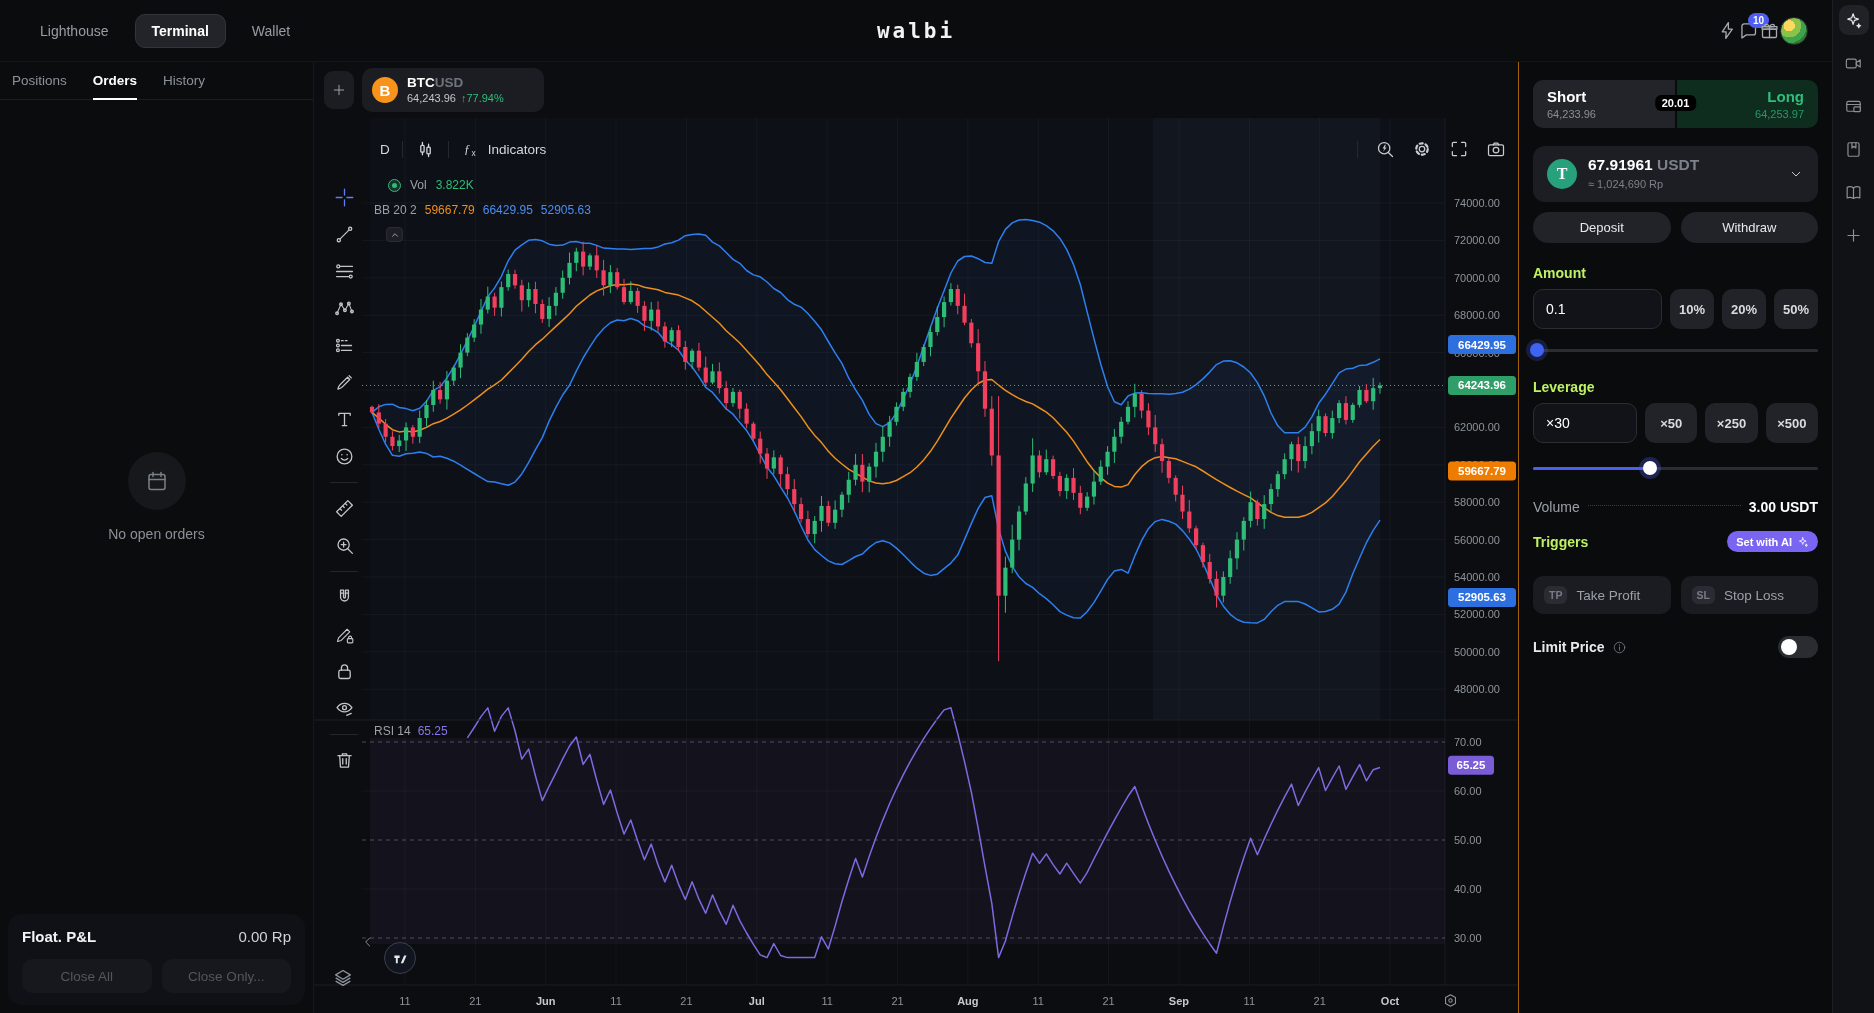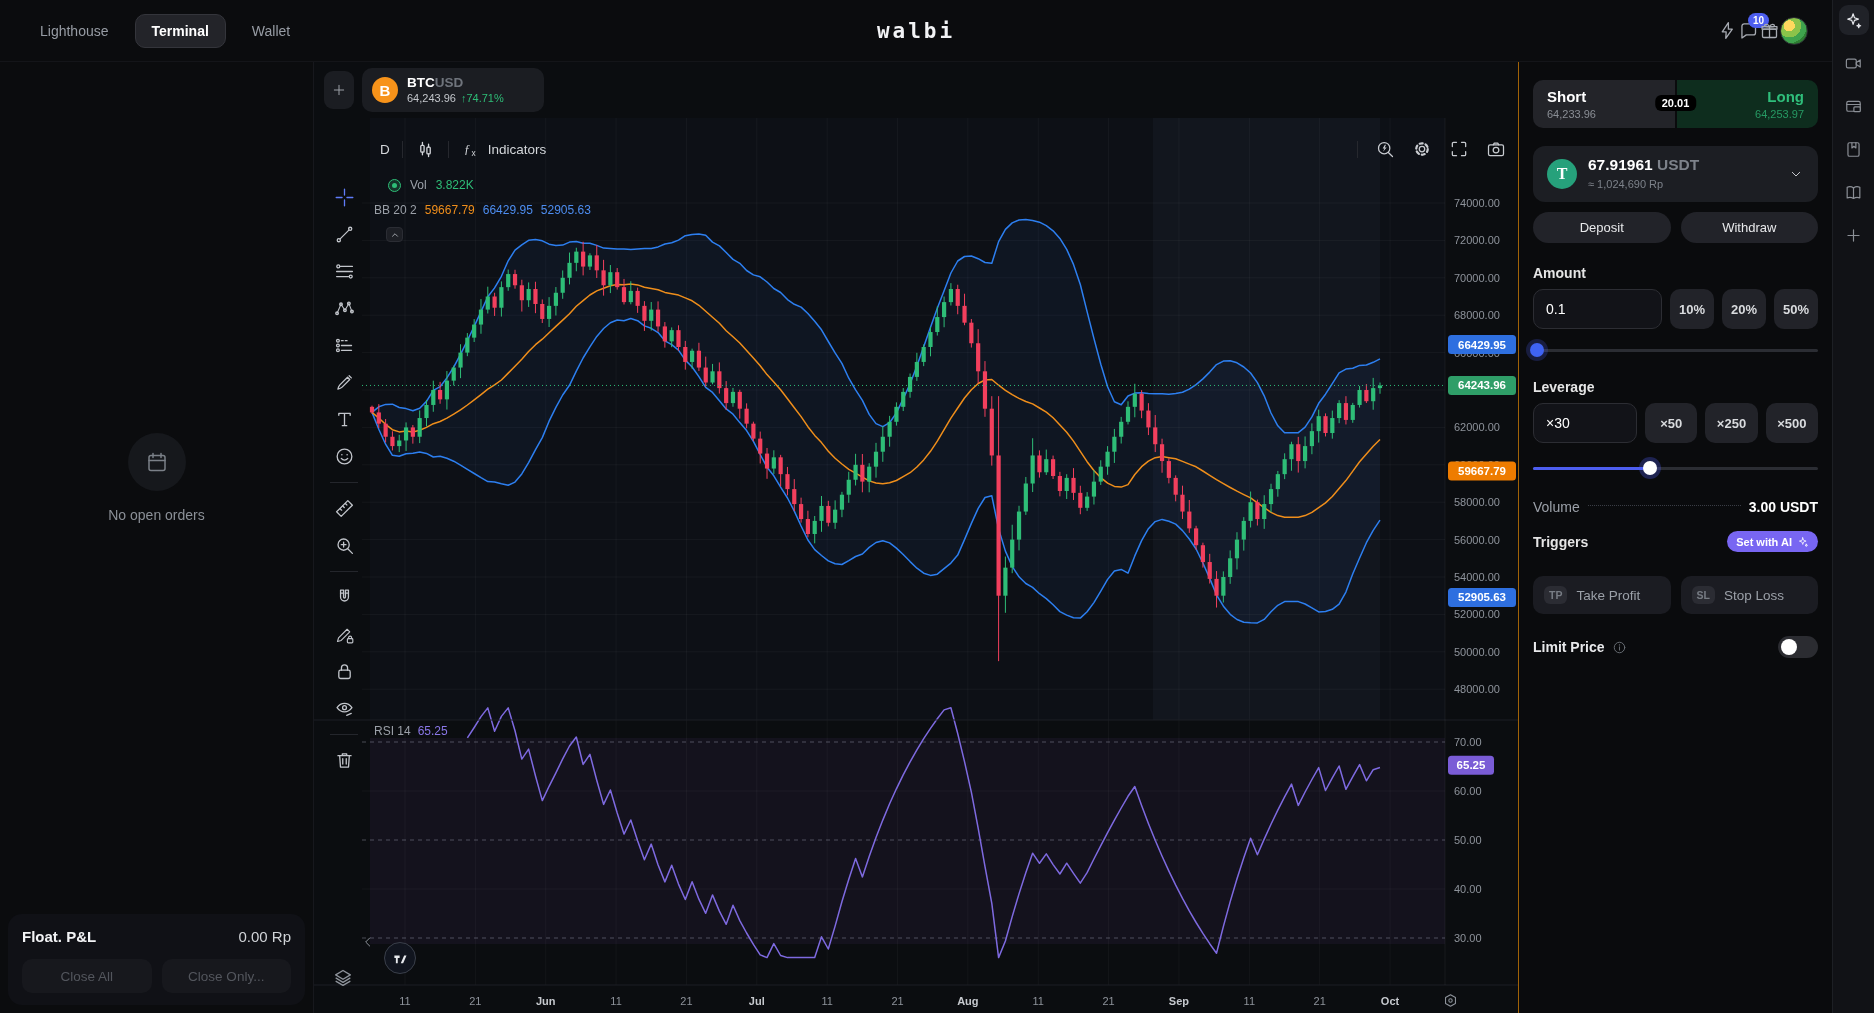--- a/index.html
+++ b/index.html
@@ -86,21 +86,21 @@
   .spread{position:absolute;left:50%;top:15px;transform:translateX(-50%);background:#000;border-radius:6px;padding:2px 7px;font-size:11px;font-weight:700;color:#fff}
   .bal-card{margin-top:18px;height:56px;background:#1c1e23;border-radius:12px;display:flex;align-items:center;padding:0 14px;gap:11px;cursor:pointer}
   .tether{width:30px;height:30px;border-radius:50%;background:#26a17b;color:#fff;font-weight:700;font-size:16px;display:flex;align-items:center;justify-content:center;font-family:"Liberation Serif",serif}
   .bal-lines{flex:1;line-height:1.3}
   .bal-top{font-size:15.5px;font-weight:700;color:#fff}
   .bal-top .cur{color:#7d828a;font-weight:600}
   .bal-sub{font-size:11px;color:#7d828a}
   .bal-card svg{width:16px;height:16px;color:#c6c9ce}
   .dw-row{display:flex;gap:10px;margin-top:10px}
   .dw-btn{flex:1;height:31px;border-radius:16px;background:#222329;color:#e8e9eb;font-size:13px;display:flex;align-items:center;justify-content:center;cursor:pointer}
-  .sec-label{margin-top:22px;font-size:14px;font-weight:600;color:#e5e5e5}
+  .sec-label{margin-top:22px;font-size:14px;font-weight:600;color:#bef264}
   .amt-row{display:flex;gap:8px;margin-top:8px}
   .inp{height:40px;background:#121318;border:1px solid #2c2d33;border-radius:10px;display:flex;align-items:center;padding:8px 12px}
   .inp input{background:transparent;border:0;outline:0;color:#fff;font-size:14px;width:100%;font-family:inherit}
   .amt-row .inp{flex:1}
   .pct-btn{width:44px;height:40px;border-radius:10px;background:#222329;color:#d9dbde;font-size:13px;font-weight:600;display:flex;align-items:center;justify-content:center;cursor:pointer}
   .slider{position:relative;height:14px;margin-top:14px;cursor:pointer}
   .slider .track{position:absolute;left:0;right:0;top:6px;height:3px;border-radius:2px;background:#2b2d33}
   .slider .fill{height:100%;border-radius:2px;background:#4d5ef0}
   .slider .knob{position:absolute;top:7px;width:14px;height:14px;border-radius:50%;transform:translate(-50%,-50%)}
   .knob.kblue{background:#3f63f2;box-shadow:0 0 0 4px rgba(78,94,240,.22)}
@@ -162,20 +162,25 @@
             <path d="M12 7.5v12.5M12 7.5C10.3 4.3 6 4.4 6.5 6.6 6.9 8.4 10 7.9 12 7.5zM12 7.5c1.7-3.2 6-3.1 5.5-.9-.4 1.8-3.5 1.3-5.5.9z"></path>
           </svg>
         </span>
       <span class="avatar"></span>
     </div>
   </header>
 
   <div class="content">
 
     <aside class="left-panel">
+      <div class="lp-tabs">
+        <div class="lp-tab">Positions</div>
+        <div class="lp-tab active">Orders</div>
+        <div class="lp-tab">History</div>
+      </div>
       <div class="lp-empty">
         <div class="circ">
             <span>
               <svg viewBox="0 0 24 24" width="100%" height="100%" fill="none" stroke="currentColor" stroke-width="1.5" stroke-linecap="round" stroke-linejoin="round" style="display:block">
                 <rect x="4" y="5.5" width="16" height="15" rx="2"></rect>
                 <path d="M8 3.5v4M16 3.5v4M4 10.5h16"></path>
               </svg>
             </span>
           </div>
         <div class="txt">No open orders</div>
@@ -591,21 +596,21 @@
             <span>
               <svg viewBox="0 0 24 24" width="100%" height="100%" fill="none" stroke="currentColor" stroke-width="1.5" stroke-linecap="round" stroke-linejoin="round" style="display:block">
                 <path d="M12 5v14M5 12h14"></path>
               </svg>
             </span>
           </div>
         <div class="ticker-chip">
           <span class="btc-ic">B</span>
           <span class="tk-lines">
             <span class="tk-top"><span>BTC</span><span class="q">USD</span></span>
-            <span class="tk-bot"><span>64,243.96</span><span class="chg">↑74.71%</span></span>
+            <span class="tk-bot"><span>64,243.96</span><span class="chg">↑77.94%</span></span>
           </span>
         </div>
       </div>
 
       <div class="tv-toolbar">
         <div class="tvt-item">D</div>
         <div class="tvt-sep"></div>
         <div class="tvt-item">
             <span>
               <svg viewBox="0 0 24 24" width="100%" height="100%" fill="none" stroke="currentColor" stroke-width="1.5" stroke-linecap="round" stroke-linejoin="round" style="display:block">

